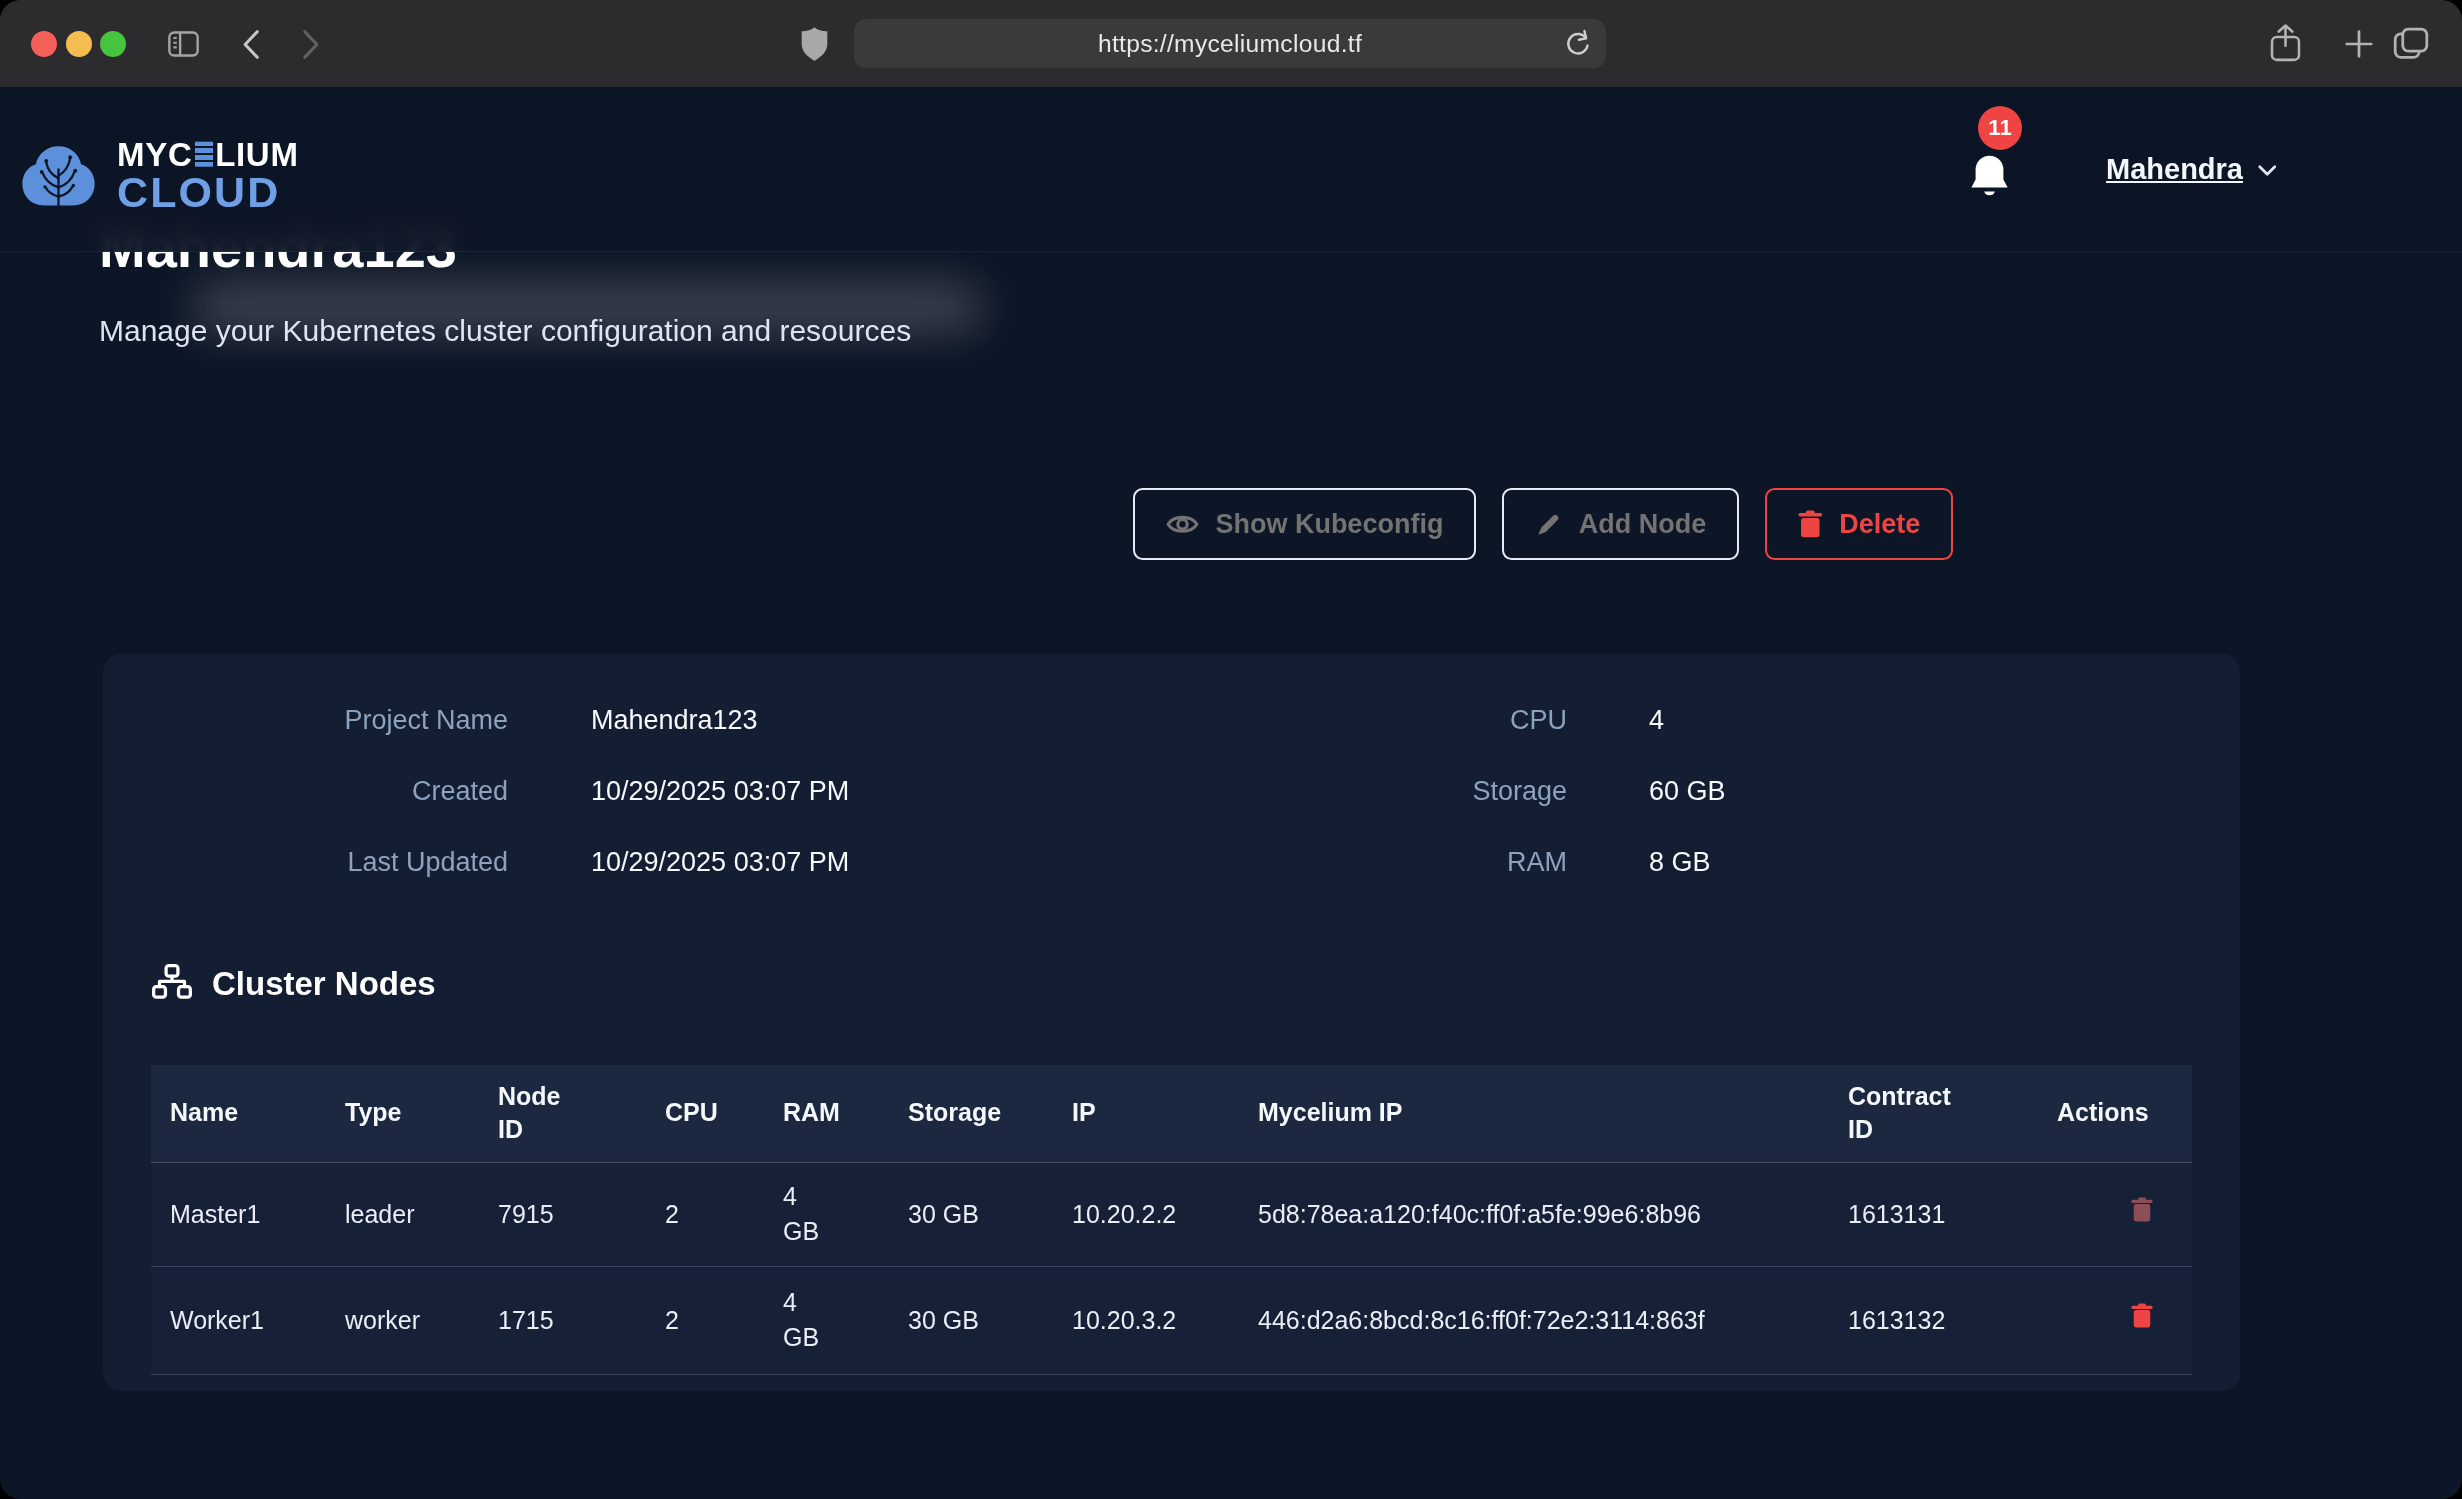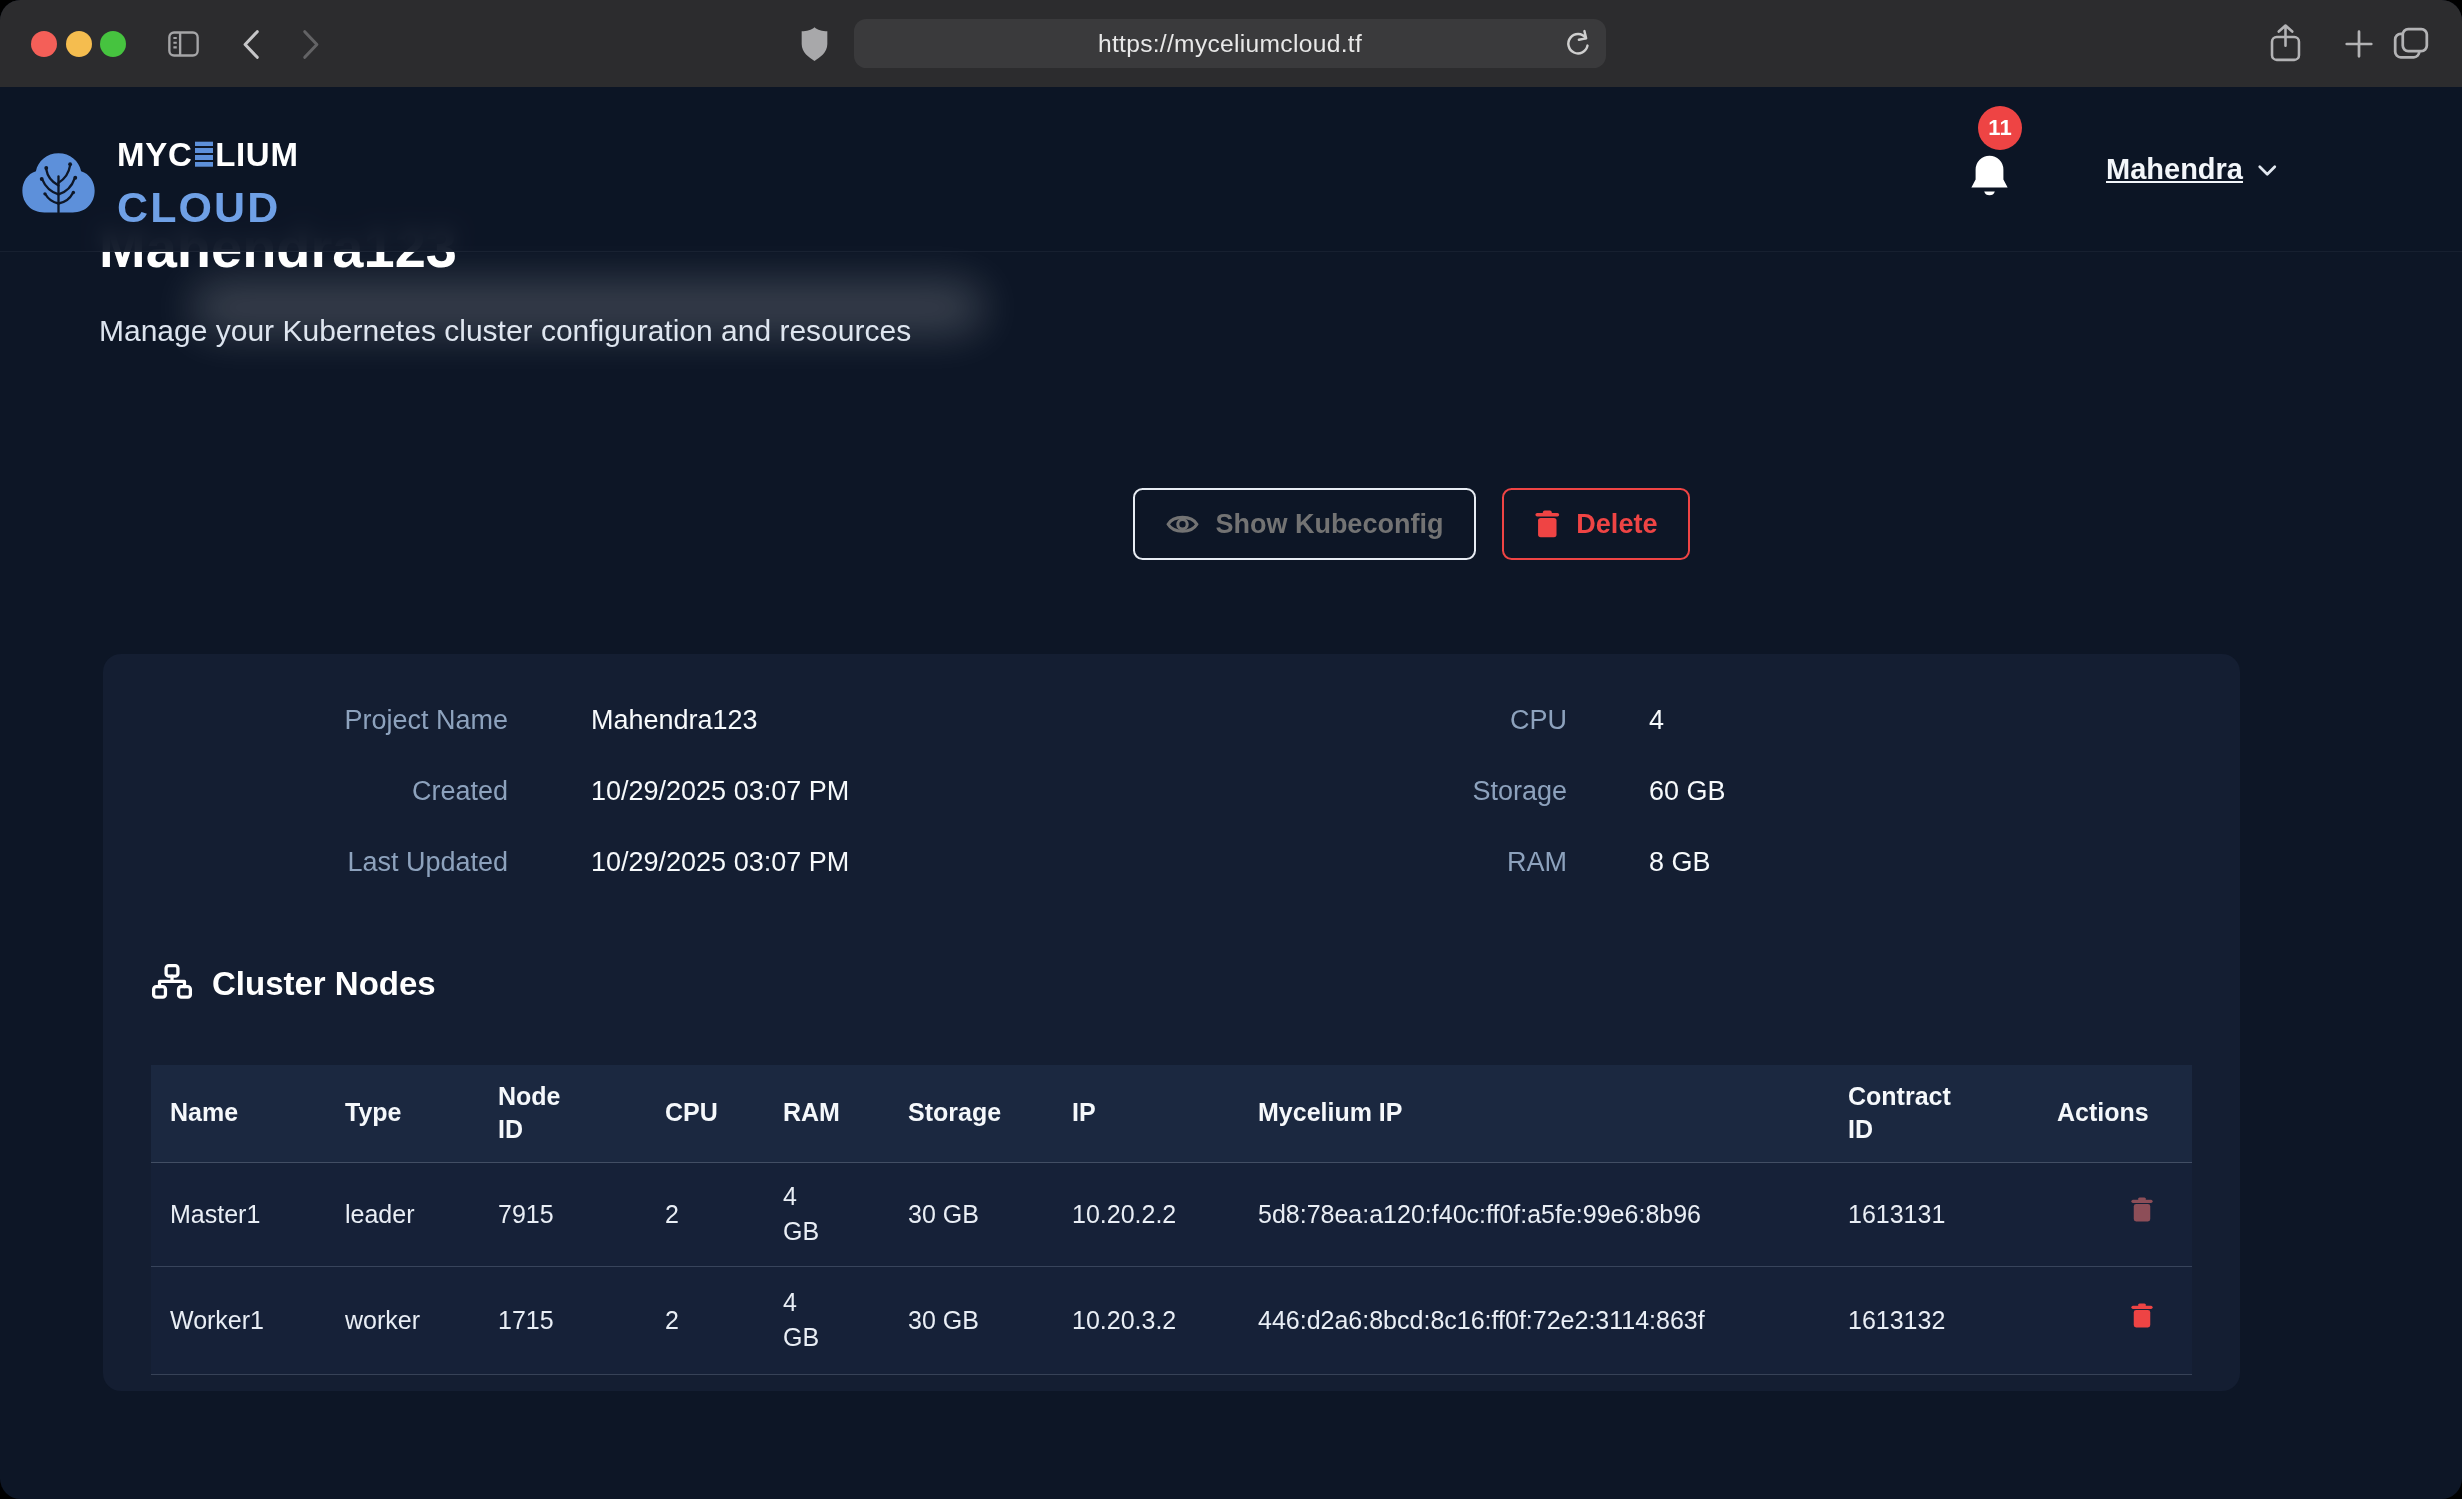--- a/index.html
+++ b/index.html
@@ -33,21 +33,21 @@
     border-bottom:0.7px solid rgba(148,163,184,0.08); }
   .smudge { position:absolute; left:191px; top:195px; width:793px; height:51px; z-index:5;
     background:rgba(255,255,255,0.55); border-radius:27px; filter:blur(22px); opacity:.35;
     pointer-events:none; }
   .logo { position:absolute; left:19px; top:51px; display:flex; align-items:center; }
   .logo-text { margin-left:19px; line-height:1; }
   .logo-top { font-size:33px; font-weight:800; color:#ffffff; letter-spacing:0.7px; }
   .ebars { display:inline-block; width:18.5px; height:24.6px; margin:0 2.1px; transform:translateY(0.7px);
     background:linear-gradient(#5d90da 0 4.8px,transparent 4.8px 6.8px,#5d90da 6.8px 11.6px,
       transparent 11.6px 13.7px,#5d90da 13.7px 18.5px,transparent 18.5px 20.5px,#5d90da 20.5px 24.6px); }
-  .logo-bottom { font-size:43px; font-weight:800; color:#6fa0e6; letter-spacing:2.1px; margin-top:15px; }
+  .logo-bottom { font-size:43px; font-weight:800; color:#6fa0e6; letter-spacing:2.1px; margin-top:0; }
   .navlinks { position:absolute; left:498px; top:0; height:165px; display:flex;
     align-items:center; gap:38px; }
   .navlink { font-size:30px; font-weight:600; color:#f3f6fa; cursor:pointer; }
   .bellwrap { position:absolute; left:1967px; top:0; height:165px; width:82px; }
   .bell { position:absolute; left:0; top:66px; color:#fff; }
   .badge { position:absolute; left:11px; top:19px; min-width:44px; height:44px; border-radius:50%;
     background:#ee4444; color:#fff; font-size:22px; font-weight:700; display:flex;
     align-items:center; justify-content:center; z-index:2; }
   .usermenu { position:absolute; left:2106px; top:0; height:165px; display:flex;
     align-items:center; gap:13.7px; cursor:pointer; }
@@ -217,20 +217,26 @@
 
     <div class="subtitle">Manage your Kubernetes cluster configuration and resources</div>
 
     <div class="btnrow">
       <button class="btn">
         <svg width="33" height="24.6" viewBox="0 0 32 24">
             <path d="M2 12 C7 3 25 3 30 12 C25 21 7 21 2 12 Z" fill="none" stroke="currentColor" stroke-width="3"></path>
             <circle cx="16" cy="12" r="4.6" fill="none" stroke="currentColor" stroke-width="3"></circle>
           </svg>
         <span>Show Kubeconfig</span>
+      </button>
+      <button class="btn">
+        <svg width="27" height="27" viewBox="0 0 32 32">
+            <path d="M4 28 L7.5 19.5 L21.5 5.5 a3.2 3.2 0 0 1 4.5 0 l0.8 0.8 a3.2 3.2 0 0 1 0 4.5 L12.8 24.8 Z" fill="currentColor"></path>
+          </svg>
+        <span>Add Node</span>
       </button>
       <button class="btn danger">
         <svg width="24.6" height="29" viewBox="0 0 28 32">
             <rect x="3.5" y="8.5" width="21" height="22" rx="3" fill="currentColor"></rect>
             <rect x="0.5" y="3" width="27" height="4" rx="2" fill="currentColor"></rect>
             <rect x="9" y="0" width="10" height="4" rx="2" fill="currentColor"></rect>
           </svg>
         <span>Delete</span>
       </button>
     </div>

